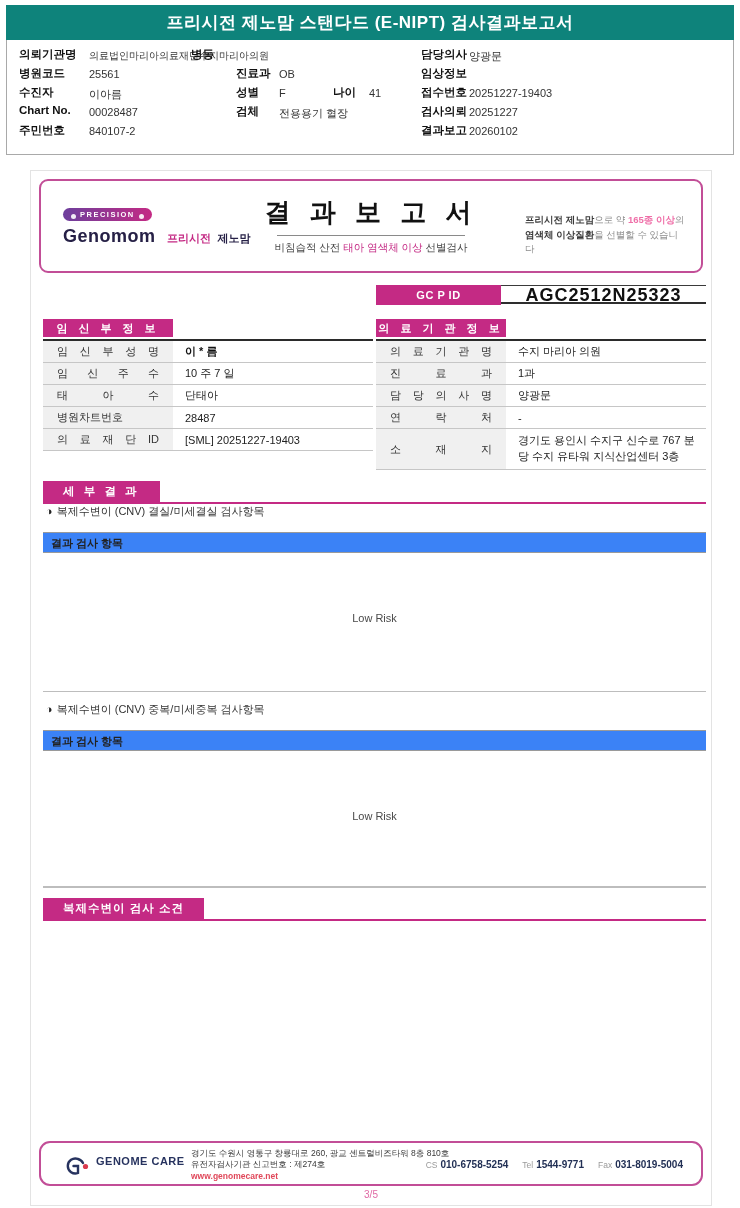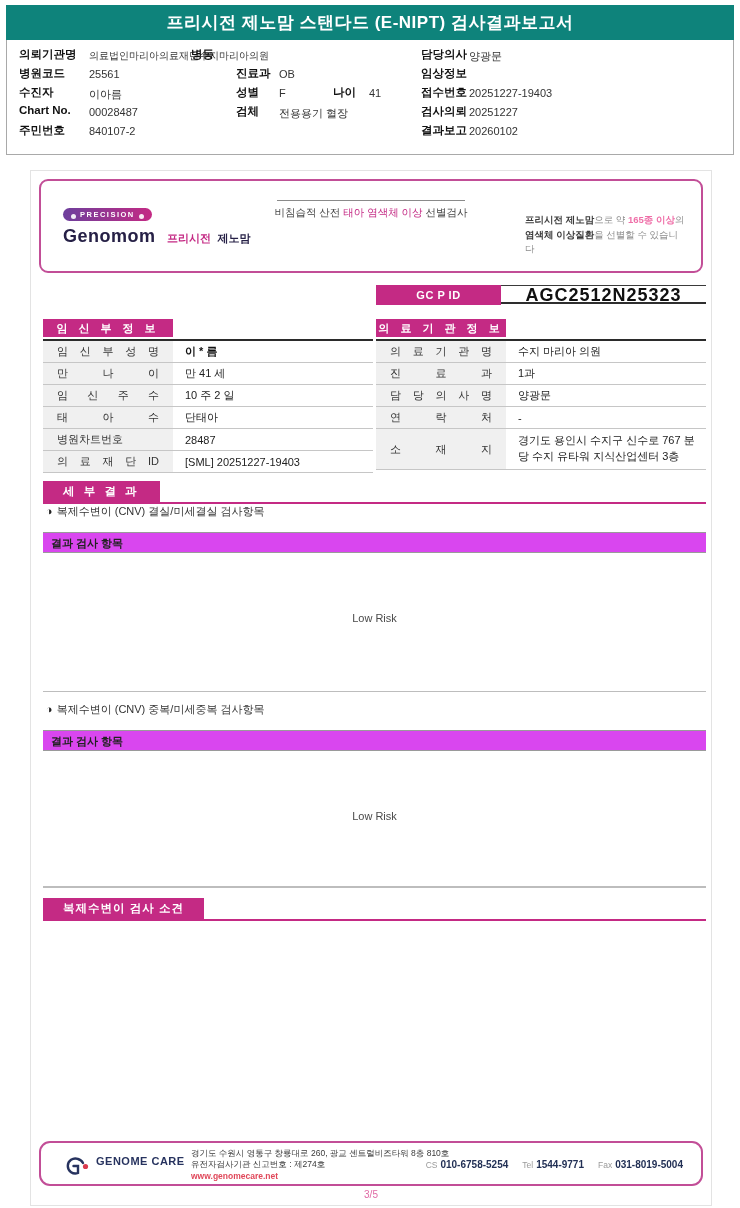--- a/index.html
+++ b/index.html
@@ -58,21 +58,21 @@
   .itable .lcell span{display:block;width:100%;padding:0 14px;text-align:justify;text-align-last:justify;color:#333;}
   .itable .vcell{flex:1;padding:3px 4px 3px 12px;color:#222;display:flex;align-items:center;}
   .itable .vcell.bold{font-weight:bold;color:#111;}
 
   
   .sec-hdr{position:absolute;left:12px;width:663px;border-bottom:2.5px solid #C42A84;}
   .sec-hdr .sbox{display:inline-block;background:#C42A84;color:#fff;font-weight:bold;font-size:11.5px;
                  letter-spacing:3px;padding:3px 20px 3px 20px;vertical-align:bottom;}
   .bullet-line{position:absolute;left:15px;font-size:11px;color:#333;white-space:nowrap;}
   .bullet-line .half{font-size:11px;color:#222;margin-right:4px;}
-  .col-bar{position:absolute;left:12px;width:663px;height:21px;background:#d946ef;border-top:1px solid #9a9a9a;
+  .col-bar{position:absolute;left:12px;width:663px;height:21px;background:#3b82f6;border-top:1px solid #9a9a9a;
            border-bottom:1px solid #9a9a9a;line-height:21px;font-weight:bold;font-size:11px;color:#222;
            padding-left:8px;box-sizing:border-box;}
   .low-risk{position:absolute;left:12px;width:663px;text-align:center;font-size:11px;color:#4a4a4a;}
   .divider{position:absolute;left:12px;width:663px;background:#bdbdbd;}
 
   
   .foot-box{position:absolute;left:8px;top:970px;width:664px;height:45px;border:2.5px solid #C24E97;
             border-radius:11px;background:#fff;box-sizing:border-box;}
   .foot-logo{position:absolute;left:20px;top:12px;display:flex;gap:5px;}
   .foot-logo-text{font-size:11px;font-weight:bold;color:#27335f;letter-spacing:.5px;}
@@ -137,20 +137,21 @@
           <span class="ptxt">PRECISION</span>
           <span class="pdot"></span>
         </div>
         <div class="wordline">
           <span class="wordmark">Genomom</span>
           <span class="kr-pink">프리시전</span>
           <span class="kr-dark">제노맘</span>
         </div>
       </div>
       <div class="doc-title-wrap">
+        <div class="doc-title">결 과 보 고 서</div>
         <div class="title-rule"></div>
         <div class="doc-subtitle">
           <span>비침습적 산전 </span><span class="hl">태아 염색체 이상</span><span> 선별검사</span>
         </div>
       </div>
       <div class="blurb">
         <span class="b">프리시전 제노맘</span><span>으로 약 </span><span class="pk">165종 이상</span><span>의</span><br>
         <span class="b">염색체 이상질환</span><span>을 선별할 수 있습니다</span>
       </div>
     </div>
@@ -163,29 +164,23 @@
         <span class="hcell">임 신 부 정 보</span>
       </div>
       <div class="trow">
         <div class="lcell">
             <span>임 신 부 성 명</span>
           </div>
         <div class="vcell bold">이 * 름</div>
       </div>
       <div class="trow">
         <div class="lcell">
-            <span>만 나 이</span>
-          </div>
-        <div class="vcell">만 41 세</div>
-      </div>
-      <div class="trow">
-        <div class="lcell">
             <span>임 신 주 수</span>
           </div>
-        <div class="vcell">10 주 2 일</div>
+        <div class="vcell">10 주 7 일</div>
       </div>
       <div class="trow">
         <div class="lcell">
             <span>태 아 수</span>
           </div>
         <div class="vcell">단태아</div>
       </div>
       <div class="trow">
         <div class="lcell">
             <span>병원차트번호</span>

